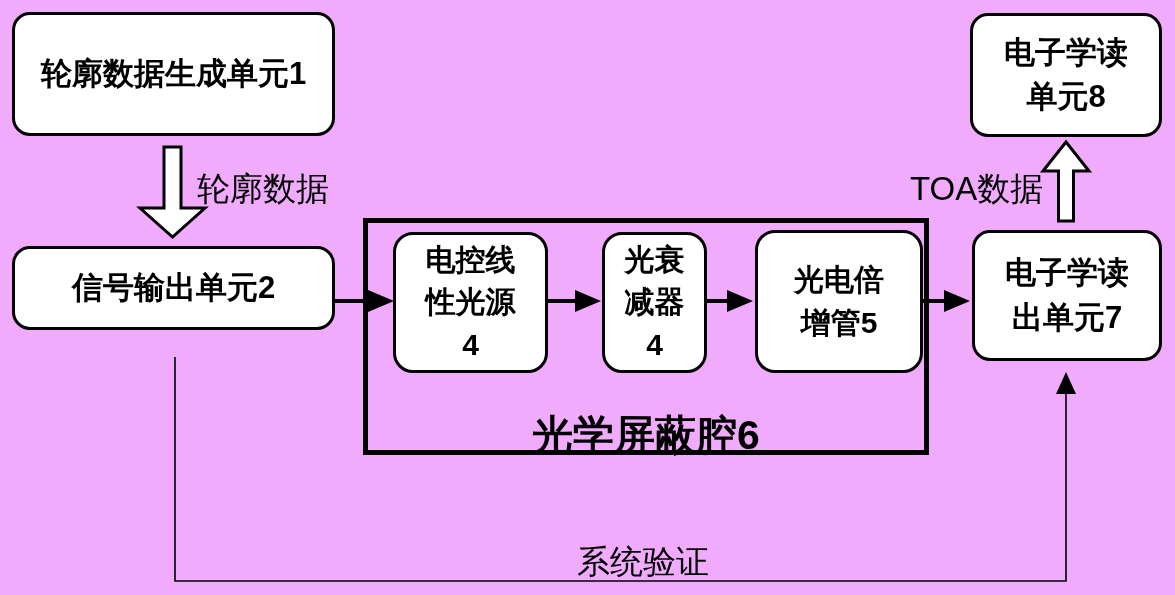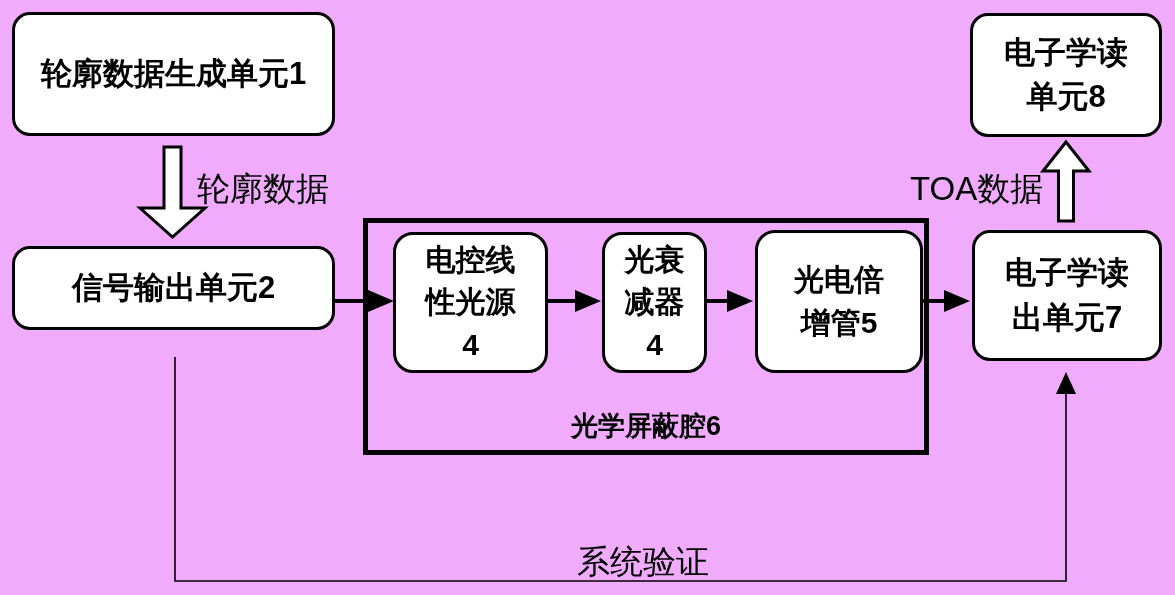--- a/index.html
+++ b/index.html
@@ -41,21 +41,21 @@
   .shield {
     position: absolute;
     box-sizing: border-box;
     border: 5px solid #000000;
     background: transparent;
   }
   .shield-label {
     position: absolute;
     text-align: center;
     font-weight: bold;
-    font-size: 27px;
+    font-size: 41px;
     white-space: nowrap;
   }
   .edge-label {
     position: absolute;
     font-weight: normal;
     font-size: 33px;
     white-space: nowrap;
   }
 </style>
 </head>

